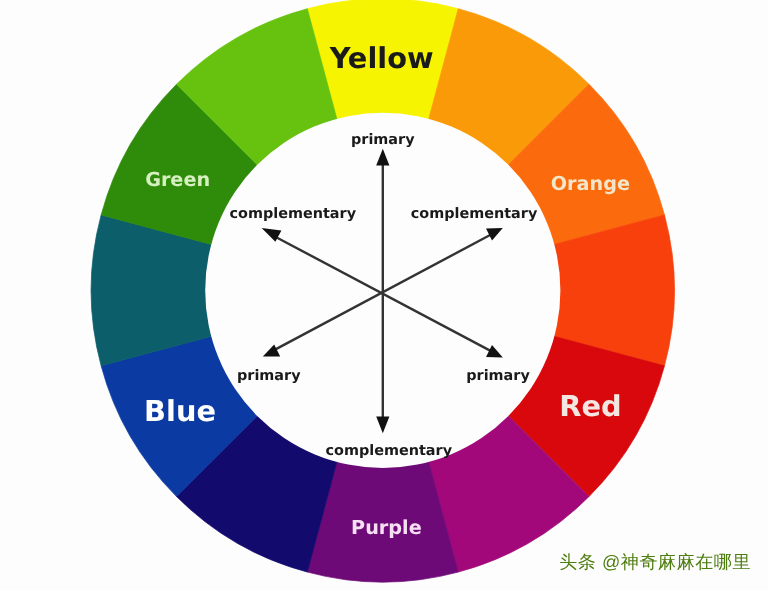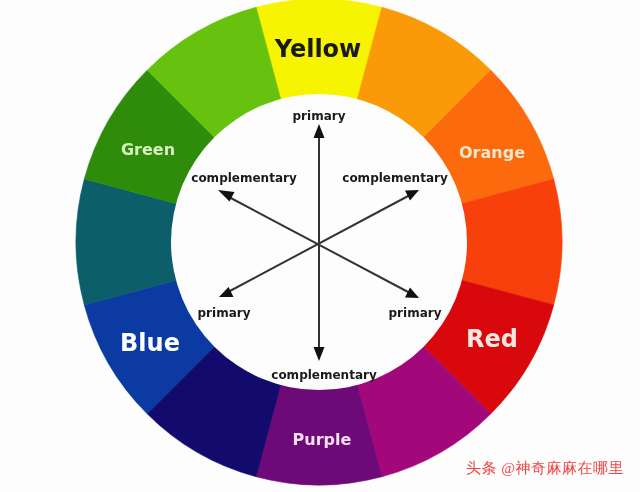--- a/index.html
+++ b/index.html
@@ -2,21 +2,21 @@
 <html><head>
   <meta charset="utf-8">
   <style>
     html, body { margin: 0; padding: 0; background: #fdfdfd; }
     body { width: 640px; height: 492px; overflow: hidden; position: relative; font-family: "DejaVu Sans", sans-serif; }
     #wheel { position: absolute; left: 0; top: 0; width: 640px; height: 492px; }
     .seg-label { font-family: "DejaVu Sans", sans-serif; font-weight: bold; }
     .rel-label { font-family: "DejaVu Sans", sans-serif; font-weight: bold; fill: #1a1a1a; }
     .watermark {
       position: absolute; left: 466px; top: 459px;
-      font-family: Liberation Serif, serif; font-size: 15px; color: #ef4444;
+      font-family: Liberation Sans, sans-serif; font-size: 15px; color: #4d7c0f;
       letter-spacing: 0.5px;
     }
   </style>
 </head>
 <body>
 
 <svg id="wheel" viewBox="0 0 640 492" xmlns="http://www.w3.org/2000/svg">
   <g id="segments">
       <path d="M319,242 L256.11,7.28 A243,243 0 0 1 381.89,7.28 Z" fill="#f6f400" stroke="#f6f400" stroke-width="0.6"></path>
       <path d="M319,242 L381.89,7.28 A243,243 0 0 1 490.83,70.17 Z" fill="#fb9a08" stroke="#fb9a08" stroke-width="0.6"></path>

